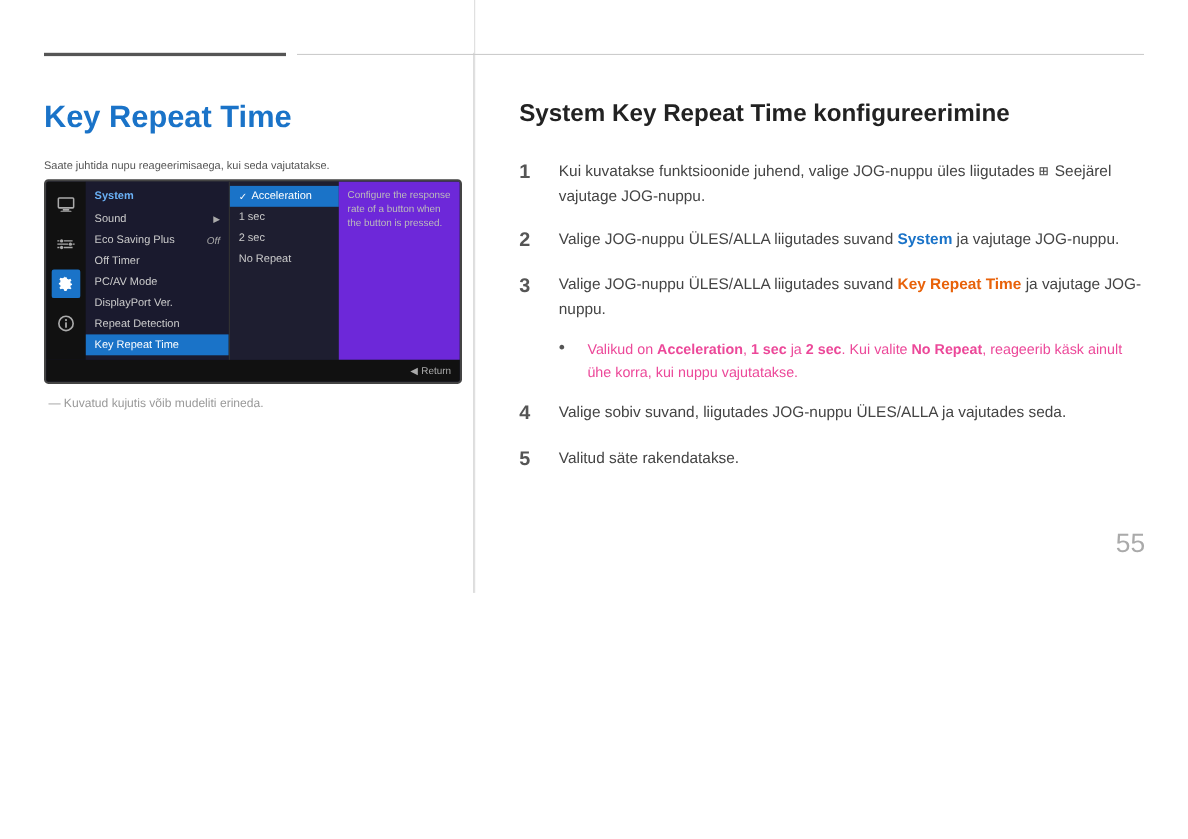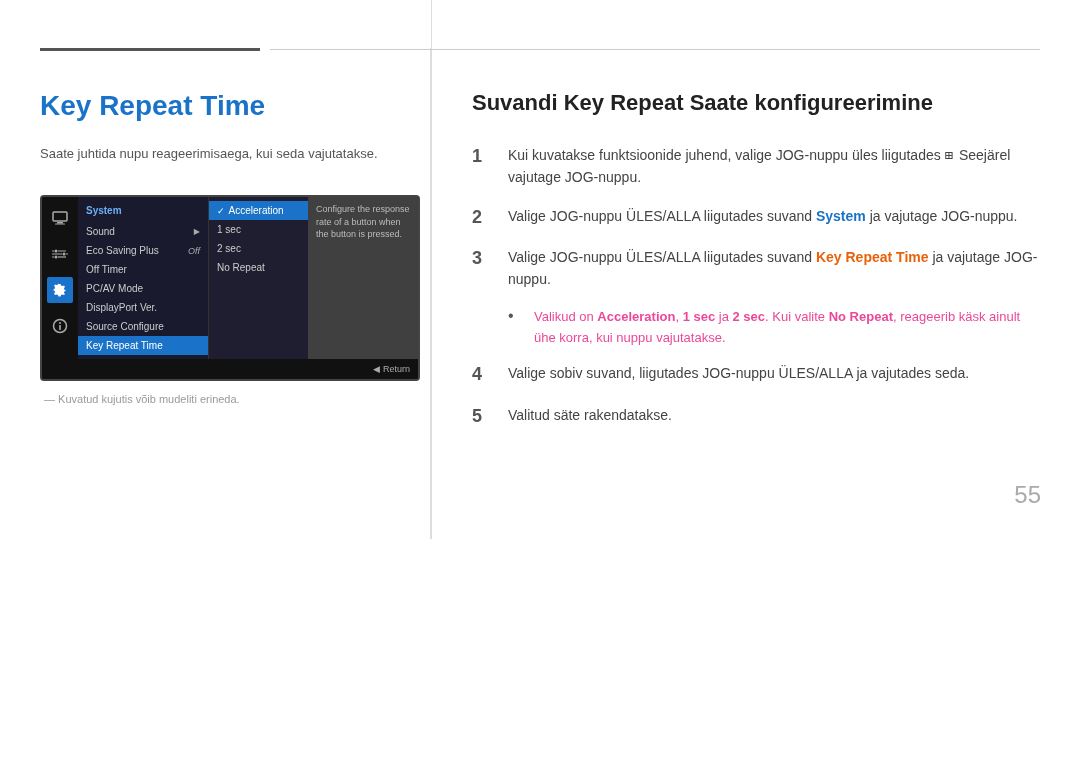--- a/index.html
+++ b/index.html
@@ -53,23 +53,23 @@
 
     .page-title {
       font-size: 28px;
       font-weight: bold;
       color: #1a73c8;
       margin-bottom: 24px;
       margin-top: 30px;
     }
 
     .subtitle-text {
-      font-size: 13px;
+      font-size: 10px;
       color: #555;
-      margin-bottom: 34px;
+      margin-bottom: 6px;
     }
 
     
     .monitor-mockup {
       width: 380px;
       background: #1a1a2e;
       border: 2px solid #444;
       border-radius: 4px;
       padding: 0;
       overflow: hidden;
@@ -164,21 +164,21 @@
       background: #1a73c8;
       color: #fff;
     }
     .submenu-item .check {
       font-size: 9px;
     }
 
     
     .tooltip-panel {
       flex: 1;
-      background: #404040;
+      background: #6d28d9;
       padding: 6px 8px;
       font-size: 9px;
       color: #bbb;
       line-height: 1.4;
       min-width: 80px;
     }
 
     
     .monitor-bottom {
       background: #111;
@@ -360,21 +360,21 @@
           <div class="menu-item">
             <span>Off Timer</span>
           </div>
           <div class="menu-item">
             <span>PC/AV Mode</span>
           </div>
           <div class="menu-item">
             <span>DisplayPort Ver.</span>
           </div>
           <div class="menu-item">
-            <span>Source Configure</span>
+            <span>Repeat Detection</span>
           </div>
           <div class="menu-item selected">
             <span>Key Repeat Time</span>
           </div>
         </div>
 
         <div class="submenu-panel">
           <div class="submenu-item active">
             <span class="check">✓</span>
             <span>Acceleration</span>
@@ -402,21 +402,21 @@
         </div>
       </div>
     </div>
 
     <p class="image-note">Kuvatud kujutis võib mudeliti erineda.</p>
   </div>
 
   <div class="v-divider"></div>
 
   <div class="right-col">
-    <h2 class="section-title">Suvandi Key Repeat Saate konfigureerimine</h2>
+    <h2 class="section-title">System Key Repeat Time konfigureerimine</h2>
 
     <ol class="steps-list">
 
       <li class="step-item">
         <span class="step-number">1</span>
         <span class="step-text">
           Kui kuvatakse funktsioonide juhend, valige JOG-nuppu üles liigutades <span style="font-family:monospace; letter-spacing:2px;">⊞</span> Seejärel vajutage JOG-nuppu.
         </span>
       </li>
 

